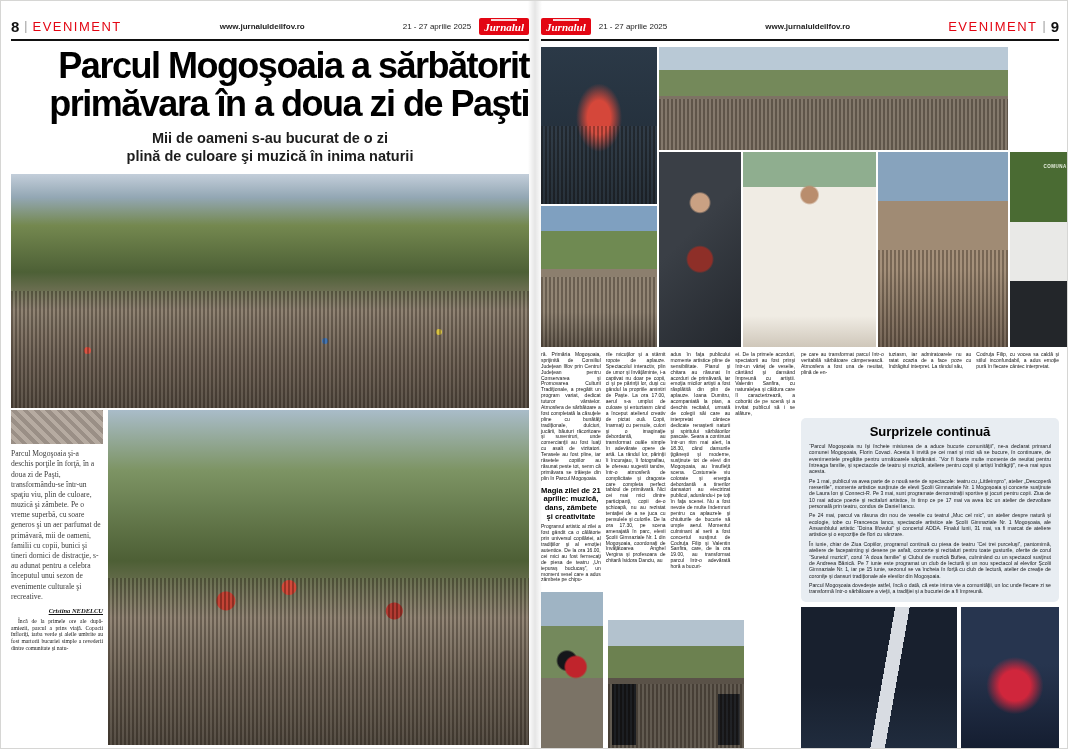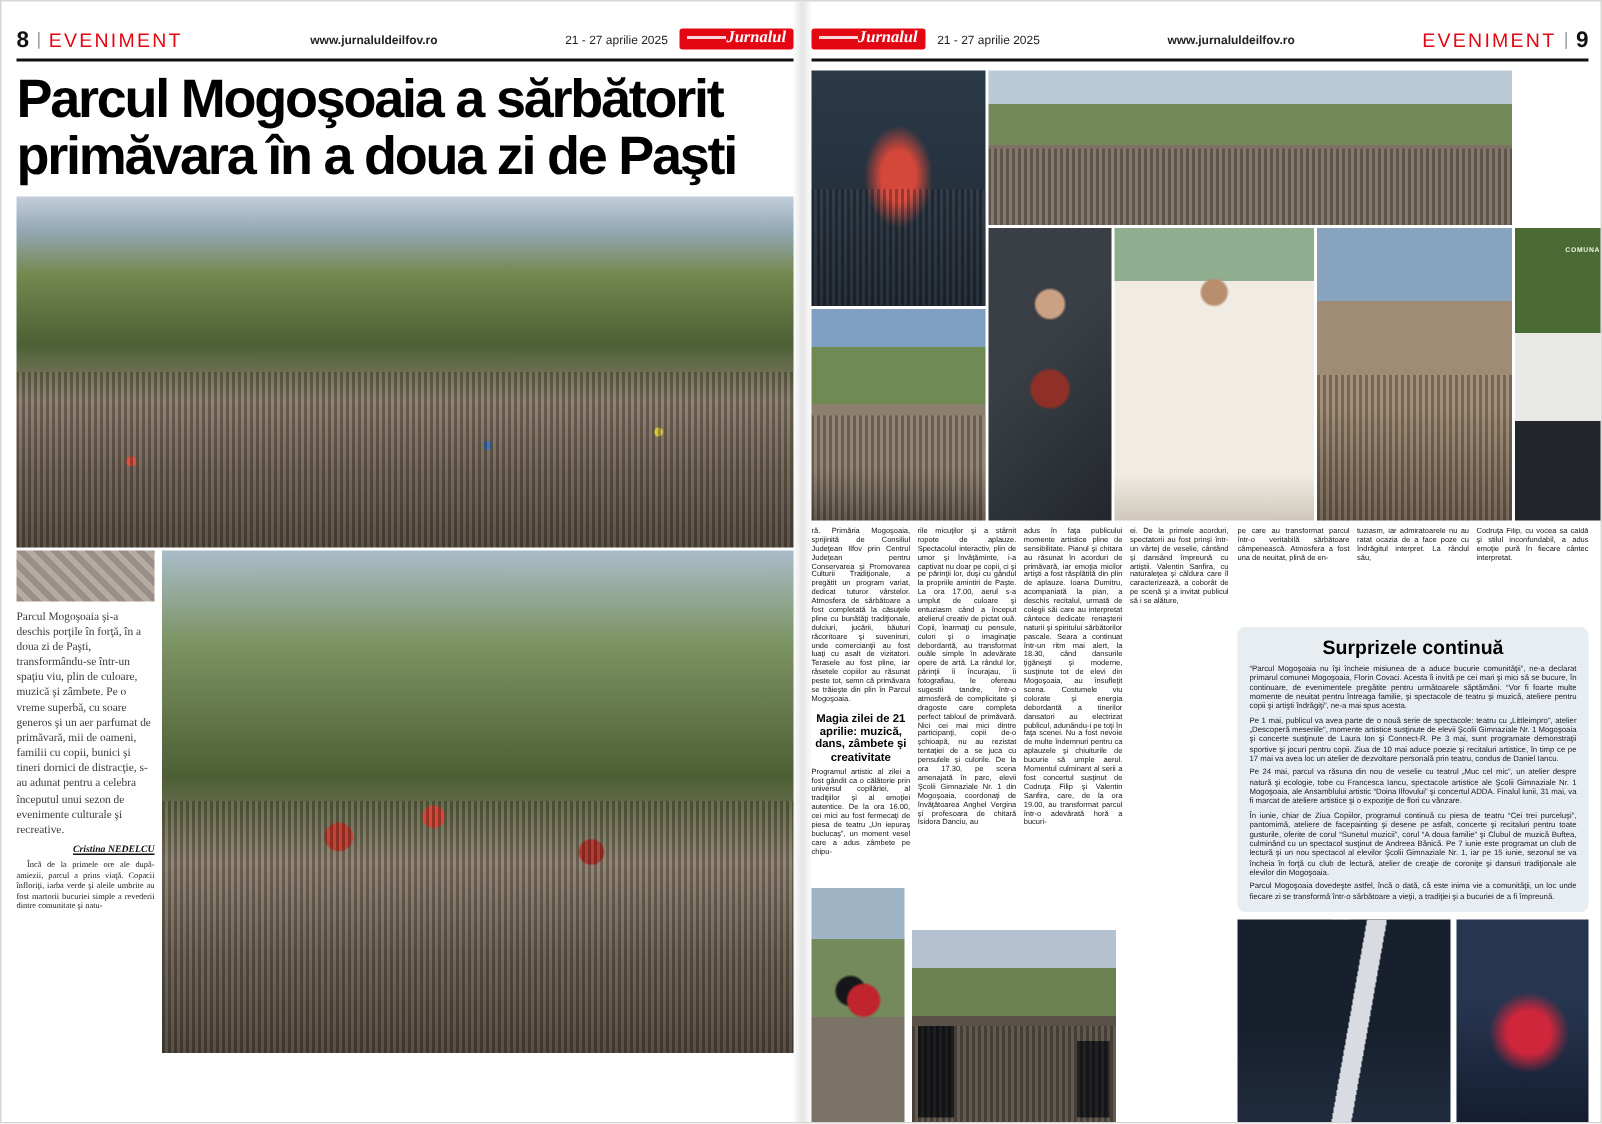--- a/index.html
+++ b/index.html
@@ -10,25 +10,25 @@
   .gutter{position:absolute;left:527px;top:0;width:14px;height:749px;background:linear-gradient(90deg,rgba(0,0,0,0) 0%,rgba(0,0,0,.10) 50%,rgba(0,0,0,0) 100%);pointer-events:none;}
 
   
   .pghead{display:flex;align-items:center;height:22px;border-bottom:2px solid #111;padding-bottom:2px;}
   .pagenum{font-size:15px;font-weight:700;color:#111;}
   .hsep{color:#999;font-weight:400;margin:0 5px;font-size:12px;}
   .section{color:#e30613;font-weight:400;font-size:13px;letter-spacing:1.5px;}
   .hsite{font-size:8px;font-weight:700;color:#222;}
   .hdate{font-size:8px;font-weight:400;color:#222;}
   .sp{flex:1;}
-  .logo{background:#e30613;color:#fff;border-radius:2px;padding:1px 5px 2px 5px;font-family:"Liberation Serif","DejaVu Serif",serif;font-weight:700;font-style:italic;font-size:11px;line-height:1;display:flex;flex-direction:row;align-items:center;}
+  .logo{background:#e30613;color:#fff;border-radius:2px;padding:1px 5px 2px 5px;font-family:"Liberation Serif","DejaVu Serif",serif;font-weight:700;font-style:italic;font-size:11px;line-height:1;display:flex;flex-direction:column;align-items:center;}
   .logo .bar{width:26px;height:2px;background:rgba(255,255,255,.85);margin-bottom:1px;}
 
   
-  .headline{margin-top:6px;text-align:left;font-weight:800;font-size:36px;line-height:1.05;letter-spacing:-1.5px;color:#000;}
+  .headline{margin-top:6px;text-align:right;font-weight:800;font-size:36px;line-height:1.05;letter-spacing:-1.5px;color:#000;}
   .deck{margin-top:6px;text-align:center;font-size:14.5px;line-height:1.3;font-weight:600;color:#1d1d1d;}
 
   
   .ph{position:relative;overflow:hidden;background-color:#8a8f84;}
   .crowdy::after{content:"";position:absolute;left:0;right:0;bottom:0;height:50%;
     background:repeating-linear-gradient(90deg,rgba(25,18,12,.30) 0 2px,rgba(255,255,255,.05) 2px 4px);}
   .ph-main8{margin-top:8px;width:100%;height:234px;
     background:linear-gradient(180deg,#c3ceda 0%,#93a7b4 10%,#74884f 22%,#4d6036 42%,#8a7d6d 58%,#6e6154 78%,#544a40 100%);}
   .ph-main8 .pop{position:absolute;border-radius:50%;}
   .ph-strip{width:100%;height:34px;background:repeating-linear-gradient(45deg,#9a8f86 0 4px,#b6aba1 4px 8px);}
@@ -64,21 +64,21 @@
   .ncol p{margin:0;}
   .subhead2{font-size:7.6px;line-height:1.15;font-weight:800;color:#000;margin:5px 0 3px 0;text-align:center;}
   .ph-dancer{position:absolute;left:0;bottom:2px;width:62px;height:156px;
     background:radial-gradient(circle at 56% 48%,#c0242c 0 10px,rgba(0,0,0,0) 12px),
                radial-gradient(circle at 42% 44%,#15161a 0 9px,rgba(0,0,0,0) 11px),
                linear-gradient(180deg,#9fb4c4 0 22%,#74895c 22% 55%,#7b7366 55% 100%);}
   .ph-crowdstage{position:absolute;left:67px;bottom:2px;width:136px;height:128px;
     background:linear-gradient(#101216,#101216) 4% 96%/18% 48% no-repeat,
                linear-gradient(#14161a,#14161a) 96% 96%/16% 40% no-repeat,
                linear-gradient(180deg,#b3c2ce 0 20%,#6c8150 20% 45%,#5a5248 45% 100%);}
-  .rightblock{width:234px;flex:none;display:flex;flex-direction:column;}
+  .rightblock{width:258px;flex:none;display:flex;flex-direction:column;}
   .band{display:flex;gap:5px;height:62px;overflow:hidden;}
   .bandcol{flex:1;font-size:5px;line-height:1.18;text-align:justify;color:#141414;}
   .graybox{margin-top:4px;background:#e8edf2;border-radius:5px;padding:6px 8px 7px 8px;}
   .graybox h3{margin:0 0 4px 0;text-align:center;font-size:13px;font-weight:800;color:#000;}
   .graybox p{margin:0 0 3px 0;font-size:5.2px;line-height:1.22;text-align:justify;color:#17191c;}
   .graybox p:last-child{margin-bottom:0;}
   .photorow{display:flex;gap:4px;margin-top:5px;flex:1;}
   .ph-keys{flex:1.6;background:linear-gradient(100deg,rgba(0,0,0,0) 52%,#d8dce2 52% 60%,rgba(0,0,0,0) 60%),linear-gradient(180deg,#18202e 0 55%,#202c3e 100%);}
   .ph-redsinger{flex:1;background:radial-gradient(circle at 55% 55%,#d0263c 0 16%,rgba(0,0,0,0) 30%),linear-gradient(180deg,#27354f 0 40%,#141d30 100%);}
 </style>
@@ -99,20 +99,24 @@
       <span class="logo" style="margin-left:8px;">
         <span class="bar"></span>
         <span>Jurnalul</span>
       </span>
     </div>
 
     <div class="headline">
       <div>Parcul Mogoşoaia a sărbătorit</div>
       <div>primăvara în a doua zi de Paşti</div>
     </div>
+    <div class="deck">
+      <div>Mii de oameni s-au bucurat de o zi</div>
+      <div>plină de culoare şi muzică în inima naturii</div>
+    </div>
 
     <div class="ph ph-main8 crowdy">
       <span class="pop" style="left:14%;top:74%;width:7px;height:7px;background:#d84b3a;"></span>
       <span class="pop" style="left:60%;top:70%;width:6px;height:6px;background:#3a6fb0;"></span>
       <span class="pop" style="left:82%;top:66%;width:6px;height:6px;background:#d8c13a;"></span>
     </div>
 
     <div class="p8bottom">
       <div class="p8leftcol">
         <div class="ph ph-strip"></div>

